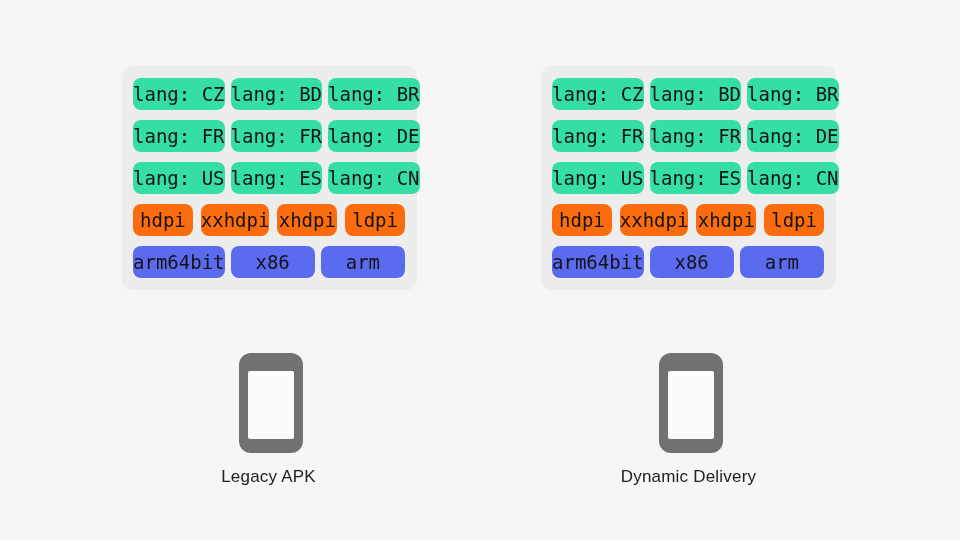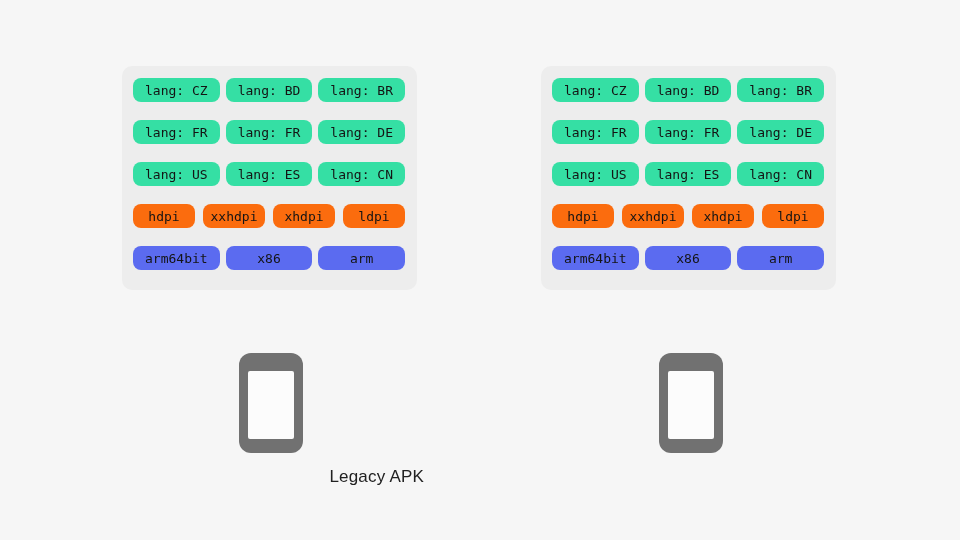--- a/index.html
+++ b/index.html
@@ -41,27 +41,27 @@
   .panel.left  { left: 122px; }
   .panel.right { left: 541px; }
   .chip-row {
     display: flex;
     gap: 6px;
     height: 32px;
   }
   .chip-row.density { gap: 8px; }
   .chip {
     flex: 1;
-    height: 24px;
+    height: 32px;
     border-radius: 8px;
     display: flex;
     align-items: center;
     justify-content: center;
     font-family: "DejaVu Sans Mono", "Liberation Mono", monospace;
-    font-size: 13px;
+    font-size: 19px;
     font-weight: 500;
     color: var(--chip_text);
     white-space: nowrap;
   }
   .chip.lang    { background: var(--lang_chip); }
   .chip.density { background: var(--density_chip); }
   .chip.abi     { background: var(--abi_chip); text-align: center; }
   .phone {
     position: absolute;
     top: 353px;
@@ -83,21 +83,21 @@
   }
   .col-label {
     position: absolute;
     top: 467px;
     width: 295px;
     text-align: center;
     font-size: 17px;
     letter-spacing: 0.2px;
     color: var(--label_text);
   }
-  .col-label.left  { left: 129px; text-align: right; }
+  .col-label.left  { left: 121px; }
   .col-label.right { left: 541px; }
 </style>
 </head>
 <body>
 
 <div class="canvas">
 
   <div class="panel left">
     <div class="chip-row">
       <div class="chip lang">lang: CZ</div>
@@ -157,14 +157,15 @@
   </div>
 
   <div class="phone left">
     <div class="screen"></div>
   </div>
   <div class="phone right">
     <div class="screen"></div>
   </div>
 
   <div class="col-label left">Legacy APK</div>
+  <div class="col-label right">Dynamic Delivery</div>
 
 </div>
 
 </body></html>

